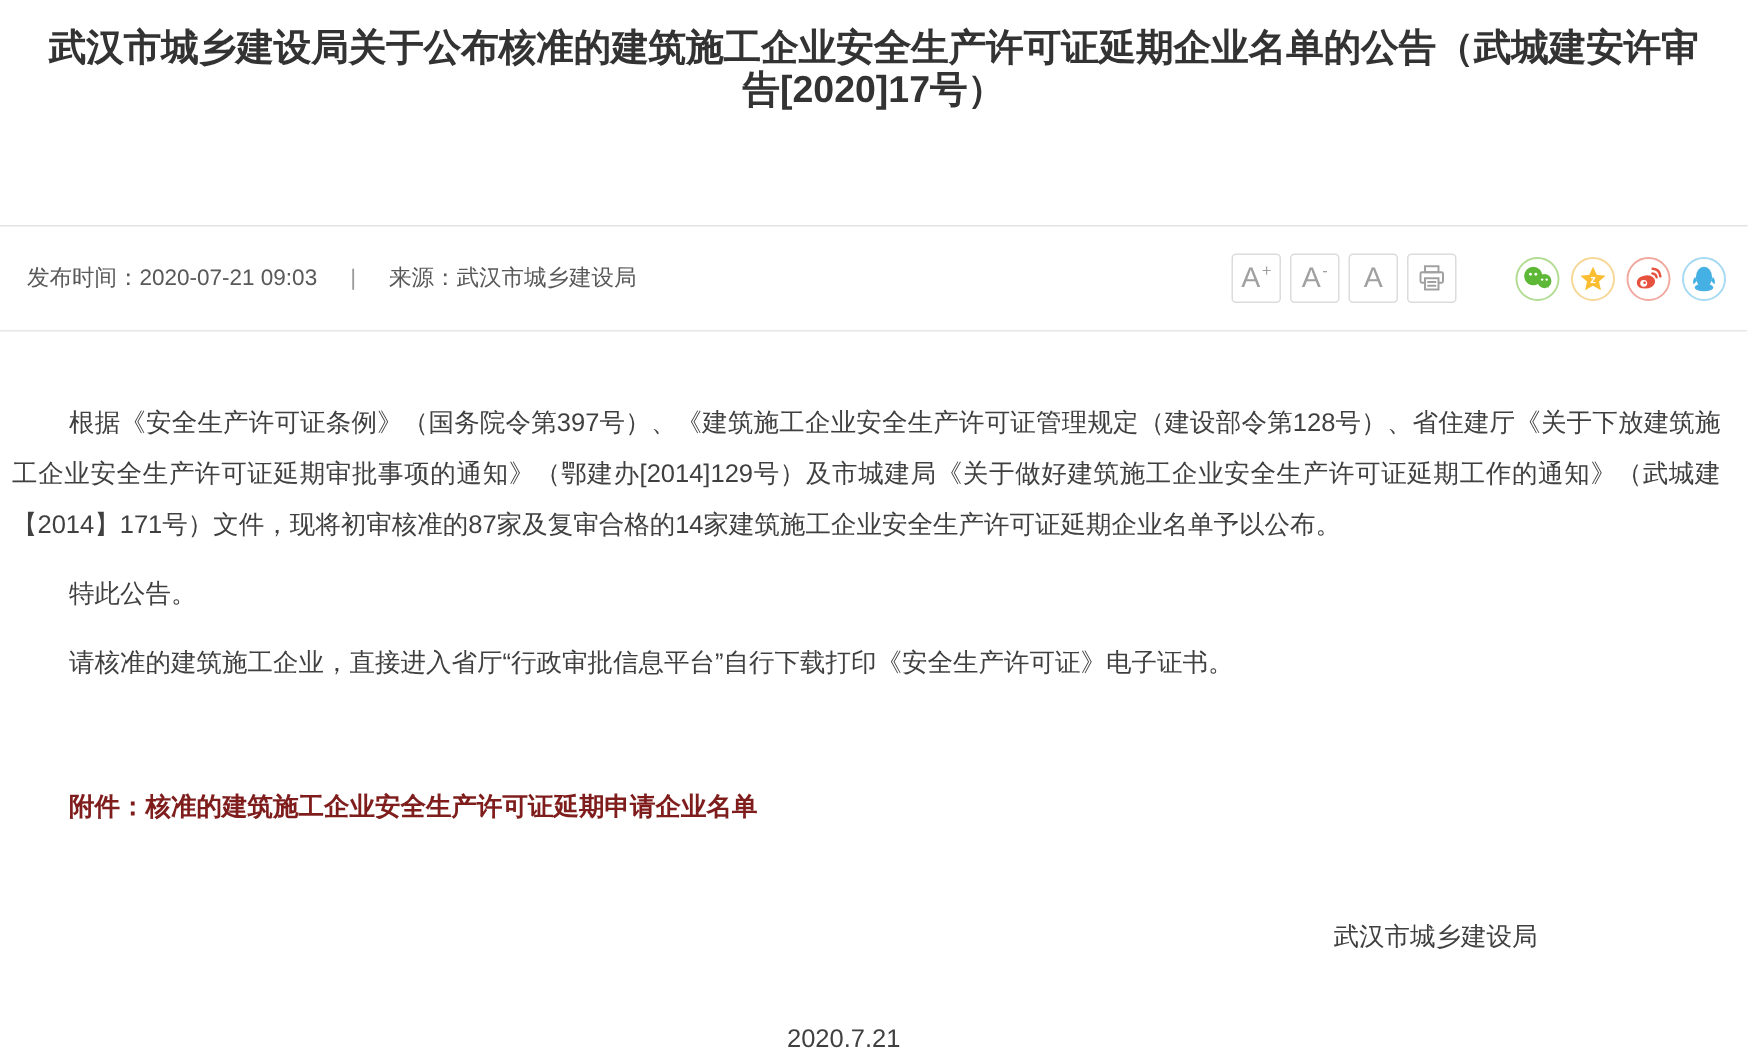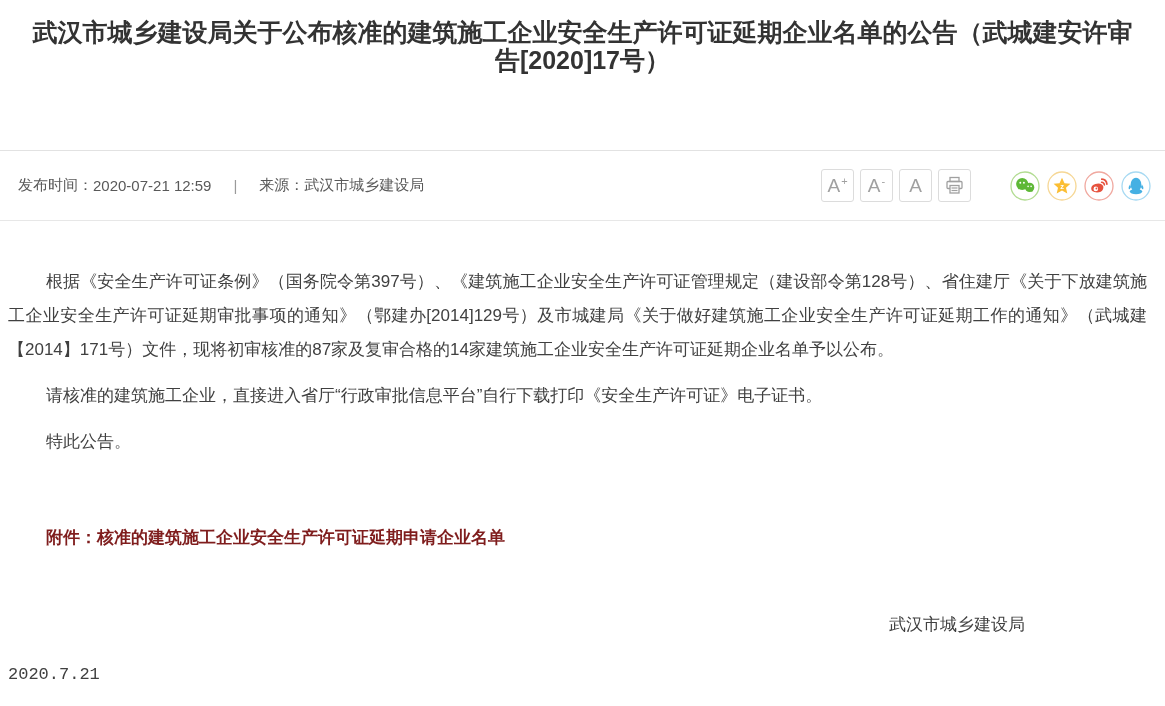--- a/index.html
+++ b/index.html
@@ -88,39 +88,38 @@
     font-weight: bold;
   }
   .signature-line {
     margin-top: 58px;
     text-align: right;
     padding-right: 122px;
     line-height: 24px;
     color: #404040;
   }
   .date-line {
-    margin-top: 26px;
-    text-align: left;
+    margin-top: 44px;
+    text-align: center;
     padding-right: 30px;
     line-height: 24px;
     color: #404040;
-    font-family: Liberation Mono, monospace;
   }
 </style>
 </head>
 <body>
 
 <div class="header">
   <h1 class="page-title">武汉市城乡建设局关于公布核准的建筑施工企业安全生产许可证延期企业名单的公告（武城建安许审告[2020]17号）</h1>
 </div>
 
 <div class="meta-bar">
   <div class="meta-left">
     <span>发布时间：</span>
-    <span>2020-07-21 12:59</span>
+    <span>2020-07-21 09:03</span>
     <span class="meta-sep">|</span>
     <span>来源：</span>
     <span>武汉市城乡建设局</span>
   </div>
 
   <div class="meta-right">
     <div class="font-tools">
       <button class="tool-btn">
         <span>A</span>
           <sup>+</sup>
@@ -186,20 +185,20 @@
           <path d="M21 13.5 q1.6 2.2 1.3 4.2 q-0.2 1-1.1 0.2 q-0.9-0.9-1.3-1.9 Z" fill="#45b0e3"></path>
           <ellipse cx="15" cy="20.6" rx="6.2" ry="2.6" fill="#45b0e3"></ellipse>
         </svg>
       </span>
     </div>
   </div>
 </div>
 
 <div class="article">
   <p class="para">根据《安全生产许可证条例》（国务院令第397号）、《建筑施工企业安全生产许可证管理规定（建设部令第128号）、省住建厅《关于下放建筑施工企业安全生产许可证延期审批事项的通知》（鄂建办[2014]129号）及市城建局《关于做好建筑施工企业安全生产许可证延期工作的通知》（武城建【2014】171号）文件，现将初审核准的87家及复审合格的14家建筑施工企业安全生产许可证延期企业名单予以公布。</p>
+  <p class="para">特此公告。</p>
   <p class="para">请核准的建筑施工企业，直接进入省厅“行政审批信息平台”自行下载打印《安全生产许可证》电子证书。</p>
-  <p class="para">特此公告。</p>
 
   <p class="attachment-line">附件：核准的建筑施工企业安全生产许可证延期申请企业名单</p>
 
   <p class="signature-line">武汉市城乡建设局</p>
   <p class="date-line">2020.7.21</p>
 </div>
 
 </body></html>

